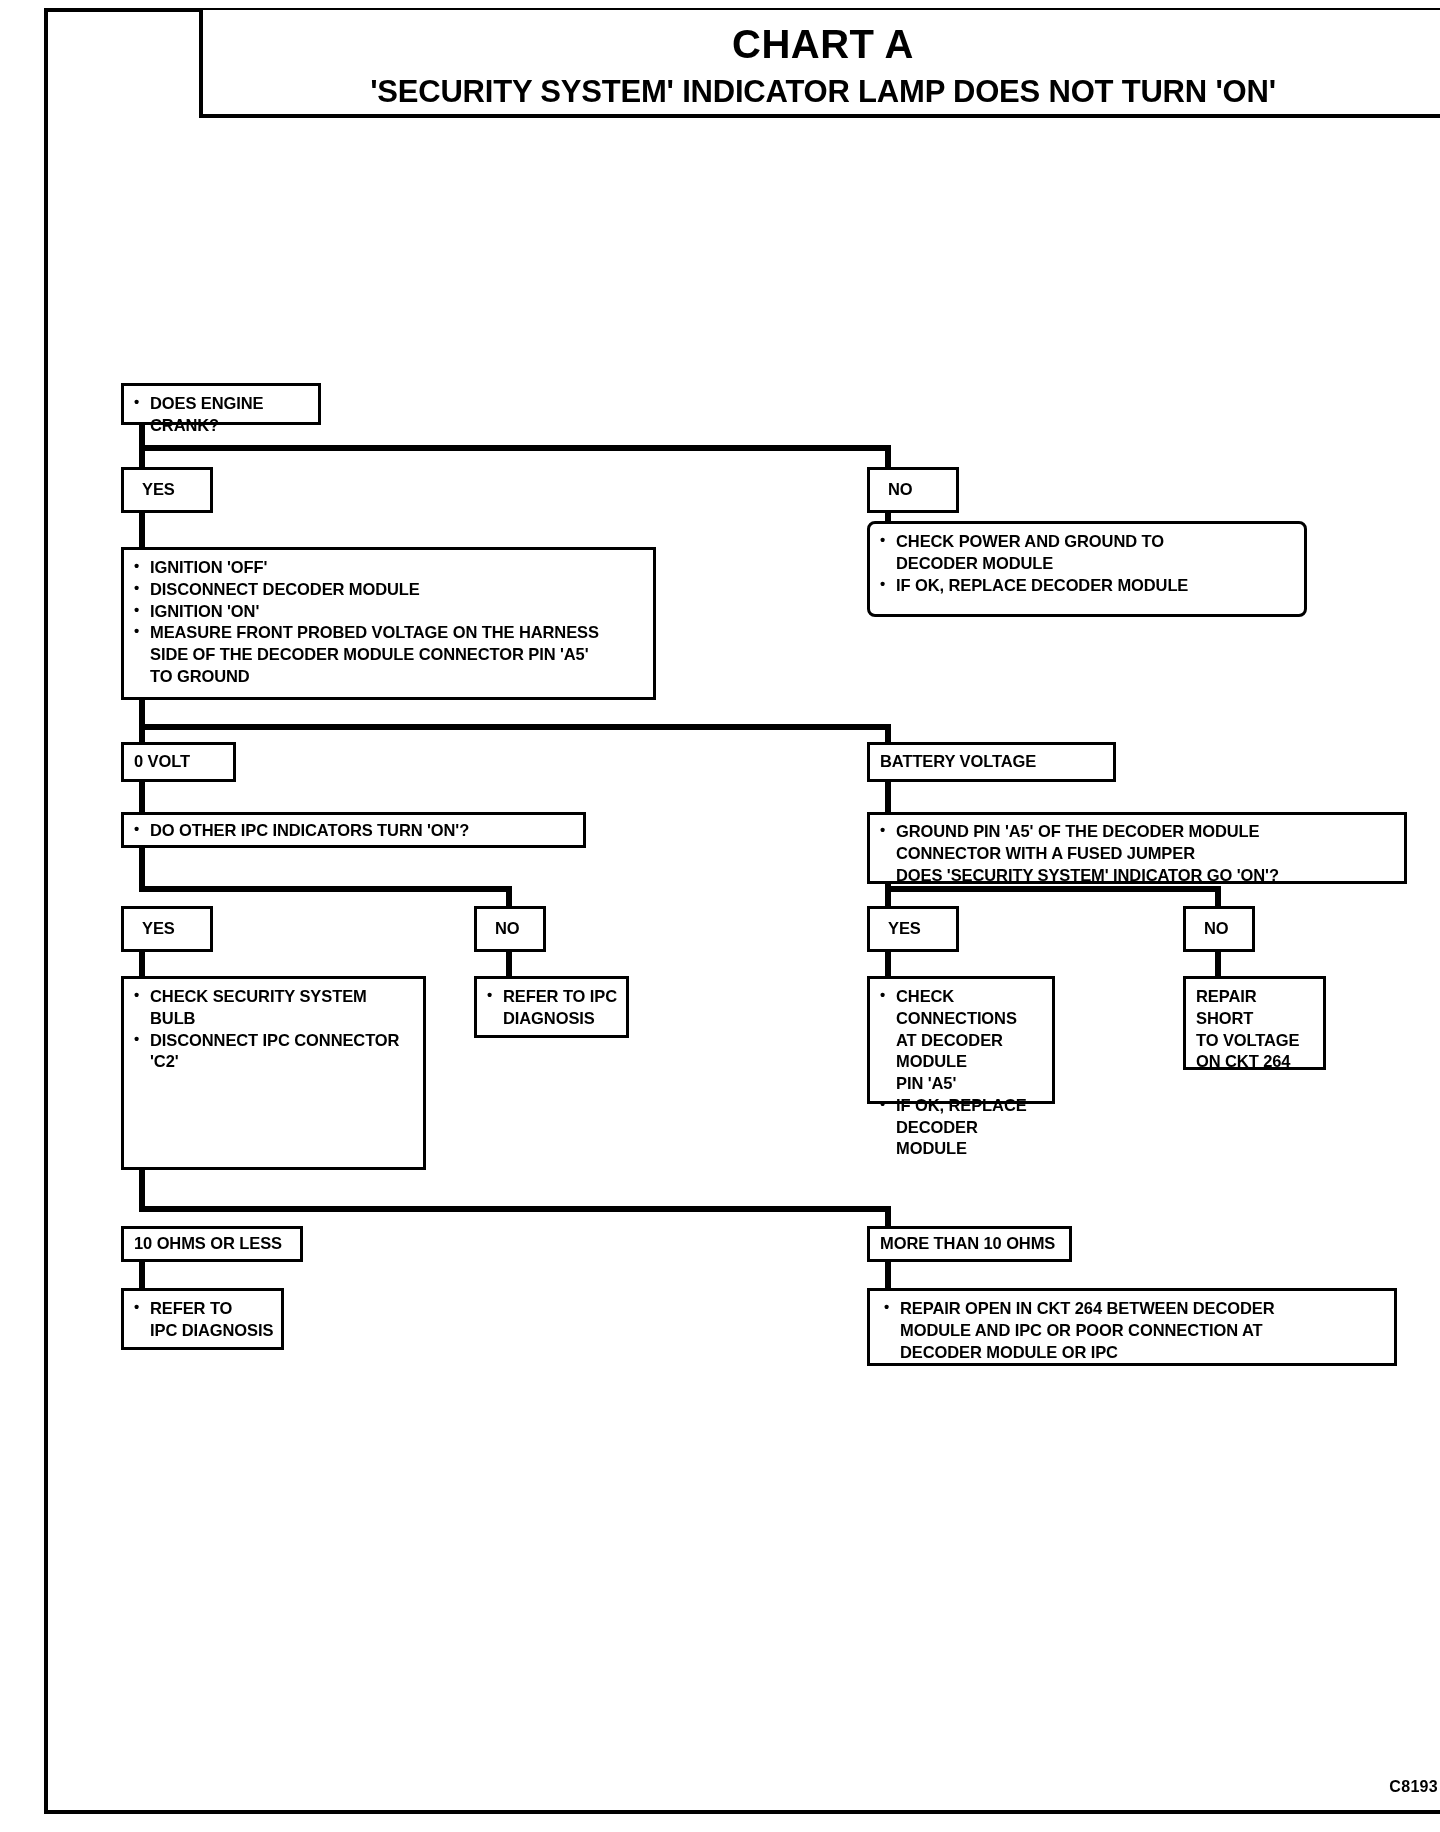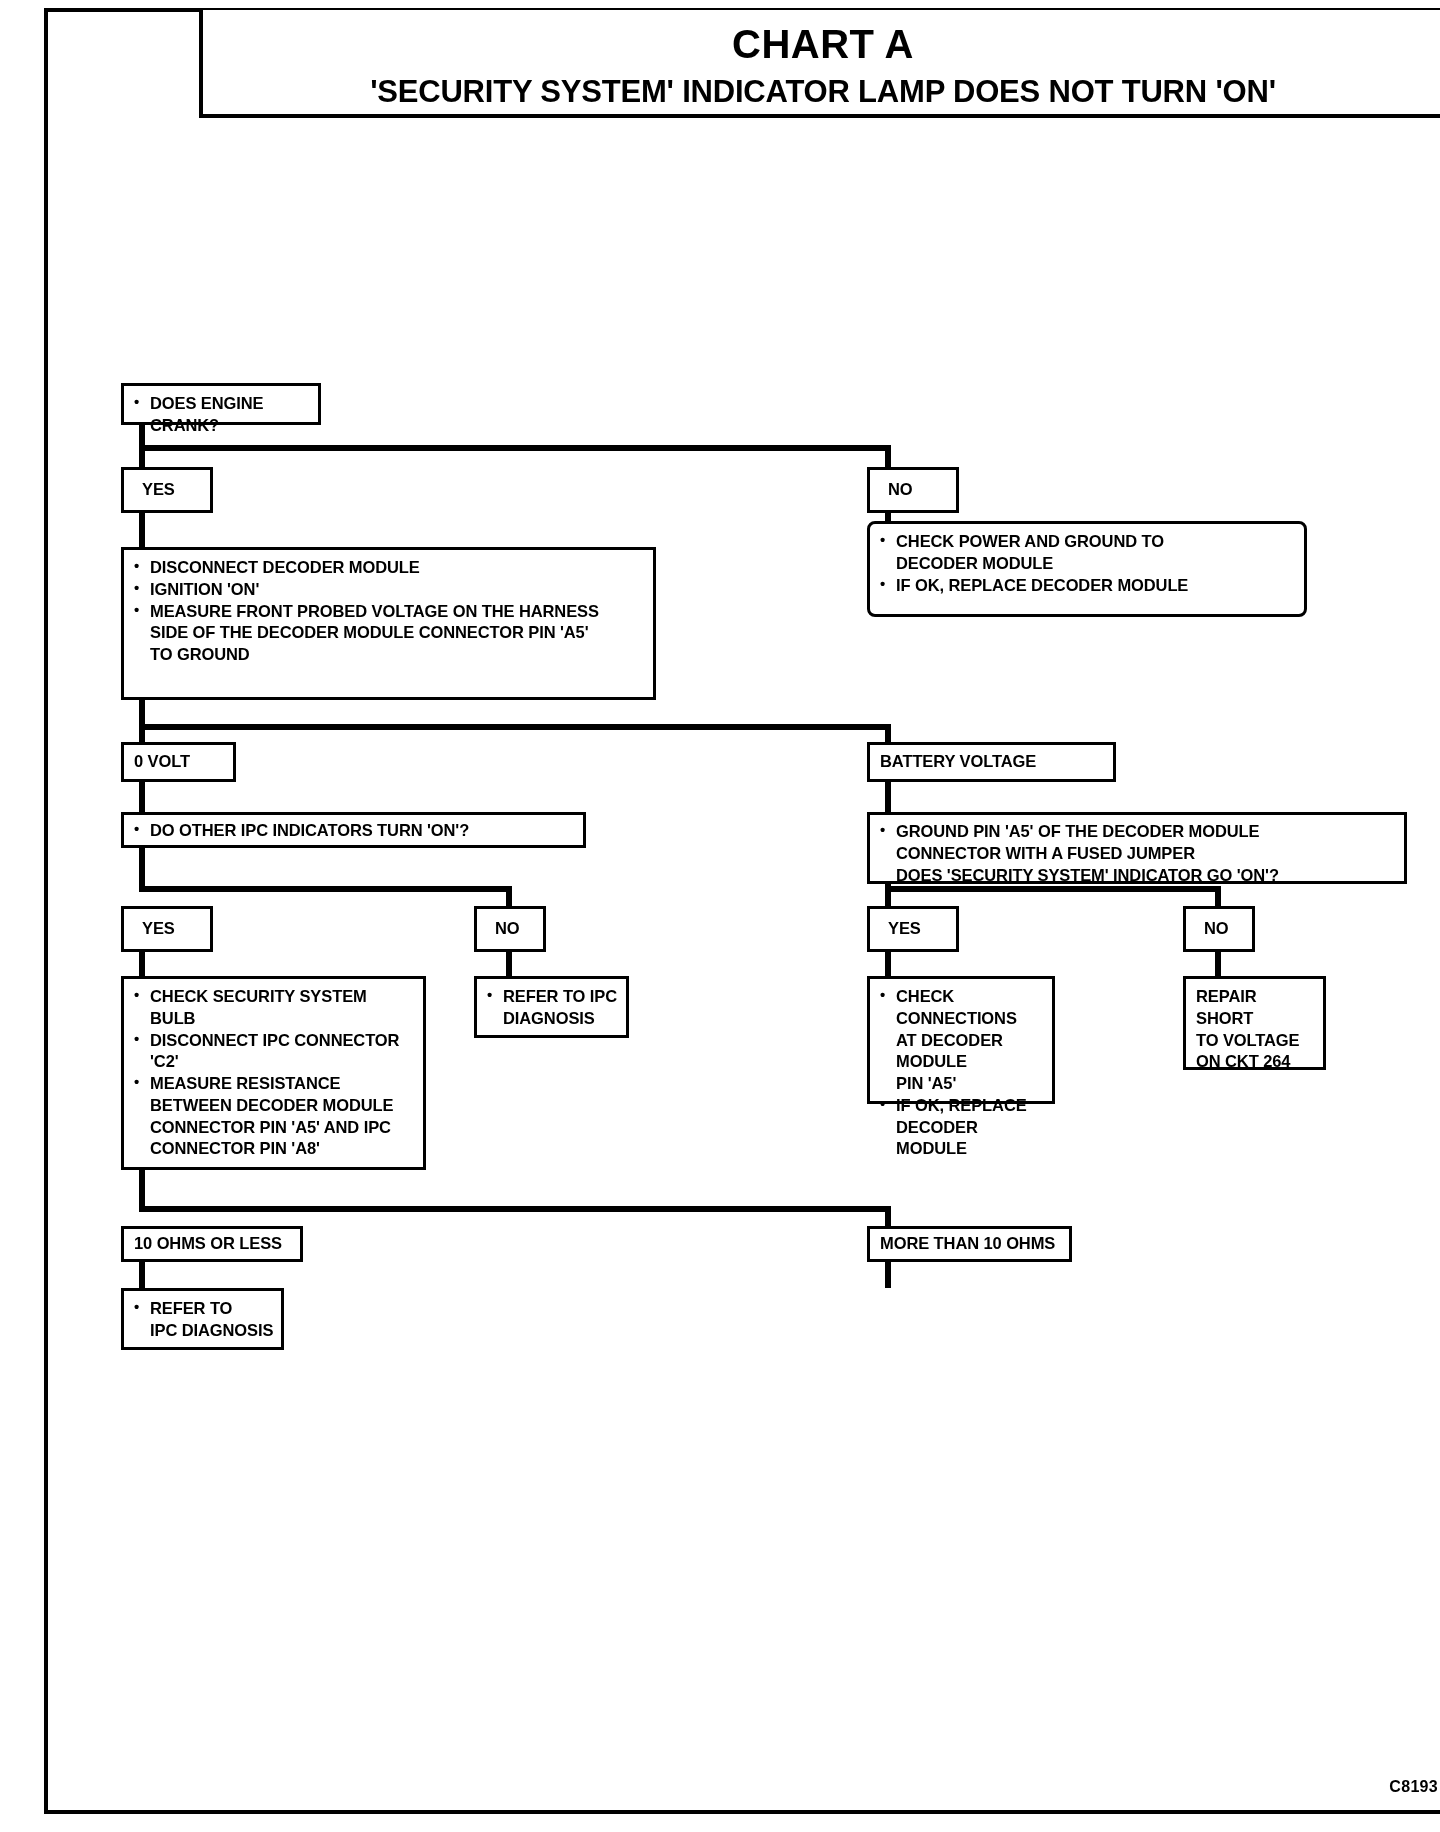--- a/index.html
+++ b/index.html
@@ -192,20 +192,21 @@
   <div class="node label-node centered" style="left:85px; top:467px; width:92px; height:46px;">
     <span>YES</span>
   </div>
 
   <div class="node label-node centered" style="left:831px; top:467px; width:92px; height:46px;">
     <span>NO</span>
   </div>
 
   <div class="node" style="left:85px; top:547px; width:535px; height:153px;">
     <ul>
+      <li>IGNITION 'OFF'</li>
       <li>DISCONNECT DECODER MODULE</li>
       <li>IGNITION 'ON'</li>
       <li>MEASURE FRONT PROBED VOLTAGE ON THE HARNESS
 SIDE OF THE DECODER MODULE CONNECTOR PIN 'A5'
 TO GROUND</li>
     </ul>
   </div>
 
   <div class="node" style="left:831px; top:521px; width:440px; height:96px;border-radius:8px;">
     <ul>
@@ -252,24 +253,20 @@
   <div class="node label-node centered" style="left:1147px; top:906px; width:72px; height:46px;">
     <span>NO</span>
   </div>
 
   <div class="node" style="left:85px; top:976px; width:305px; height:194px;">
     <ul>
       <li>CHECK SECURITY SYSTEM
 BULB</li>
       <li>DISCONNECT IPC CONNECTOR
 'C2'</li>
-      <li>MEASURE RESISTANCE
-BETWEEN DECODER MODULE
-CONNECTOR PIN 'A5' AND IPC
-CONNECTOR PIN 'A8'</li>
     </ul>
   </div>
 
   <div class="node" style="left:438px; top:976px; width:155px; height:62px;">
     <ul>
         <li>REFER TO IPC
 DIAGNOSIS</li>
       </ul>
   </div>
 
@@ -297,16 +294,23 @@
     <span>MORE THAN 10 OHMS</span>
   </div>
 
   <div class="node" style="left:85px; top:1288px; width:163px; height:62px;">
     <ul>
         <li>REFER TO
 IPC DIAGNOSIS</li>
       </ul>
   </div>
 
+  <div class="node" style="left:831px; top:1288px; width:530px; height:78px;">
+    <ul style="padding-left:14px;">
+        <li>REPAIR OPEN IN CKT 264 BETWEEN DECODER
+MODULE AND IPC OR POOR CONNECTION AT
+DECODER MODULE OR IPC</li>
+      </ul>
+  </div>
 
   <div id="figure-code">C8193</div>
 
 </div>
 
 </body></html>

